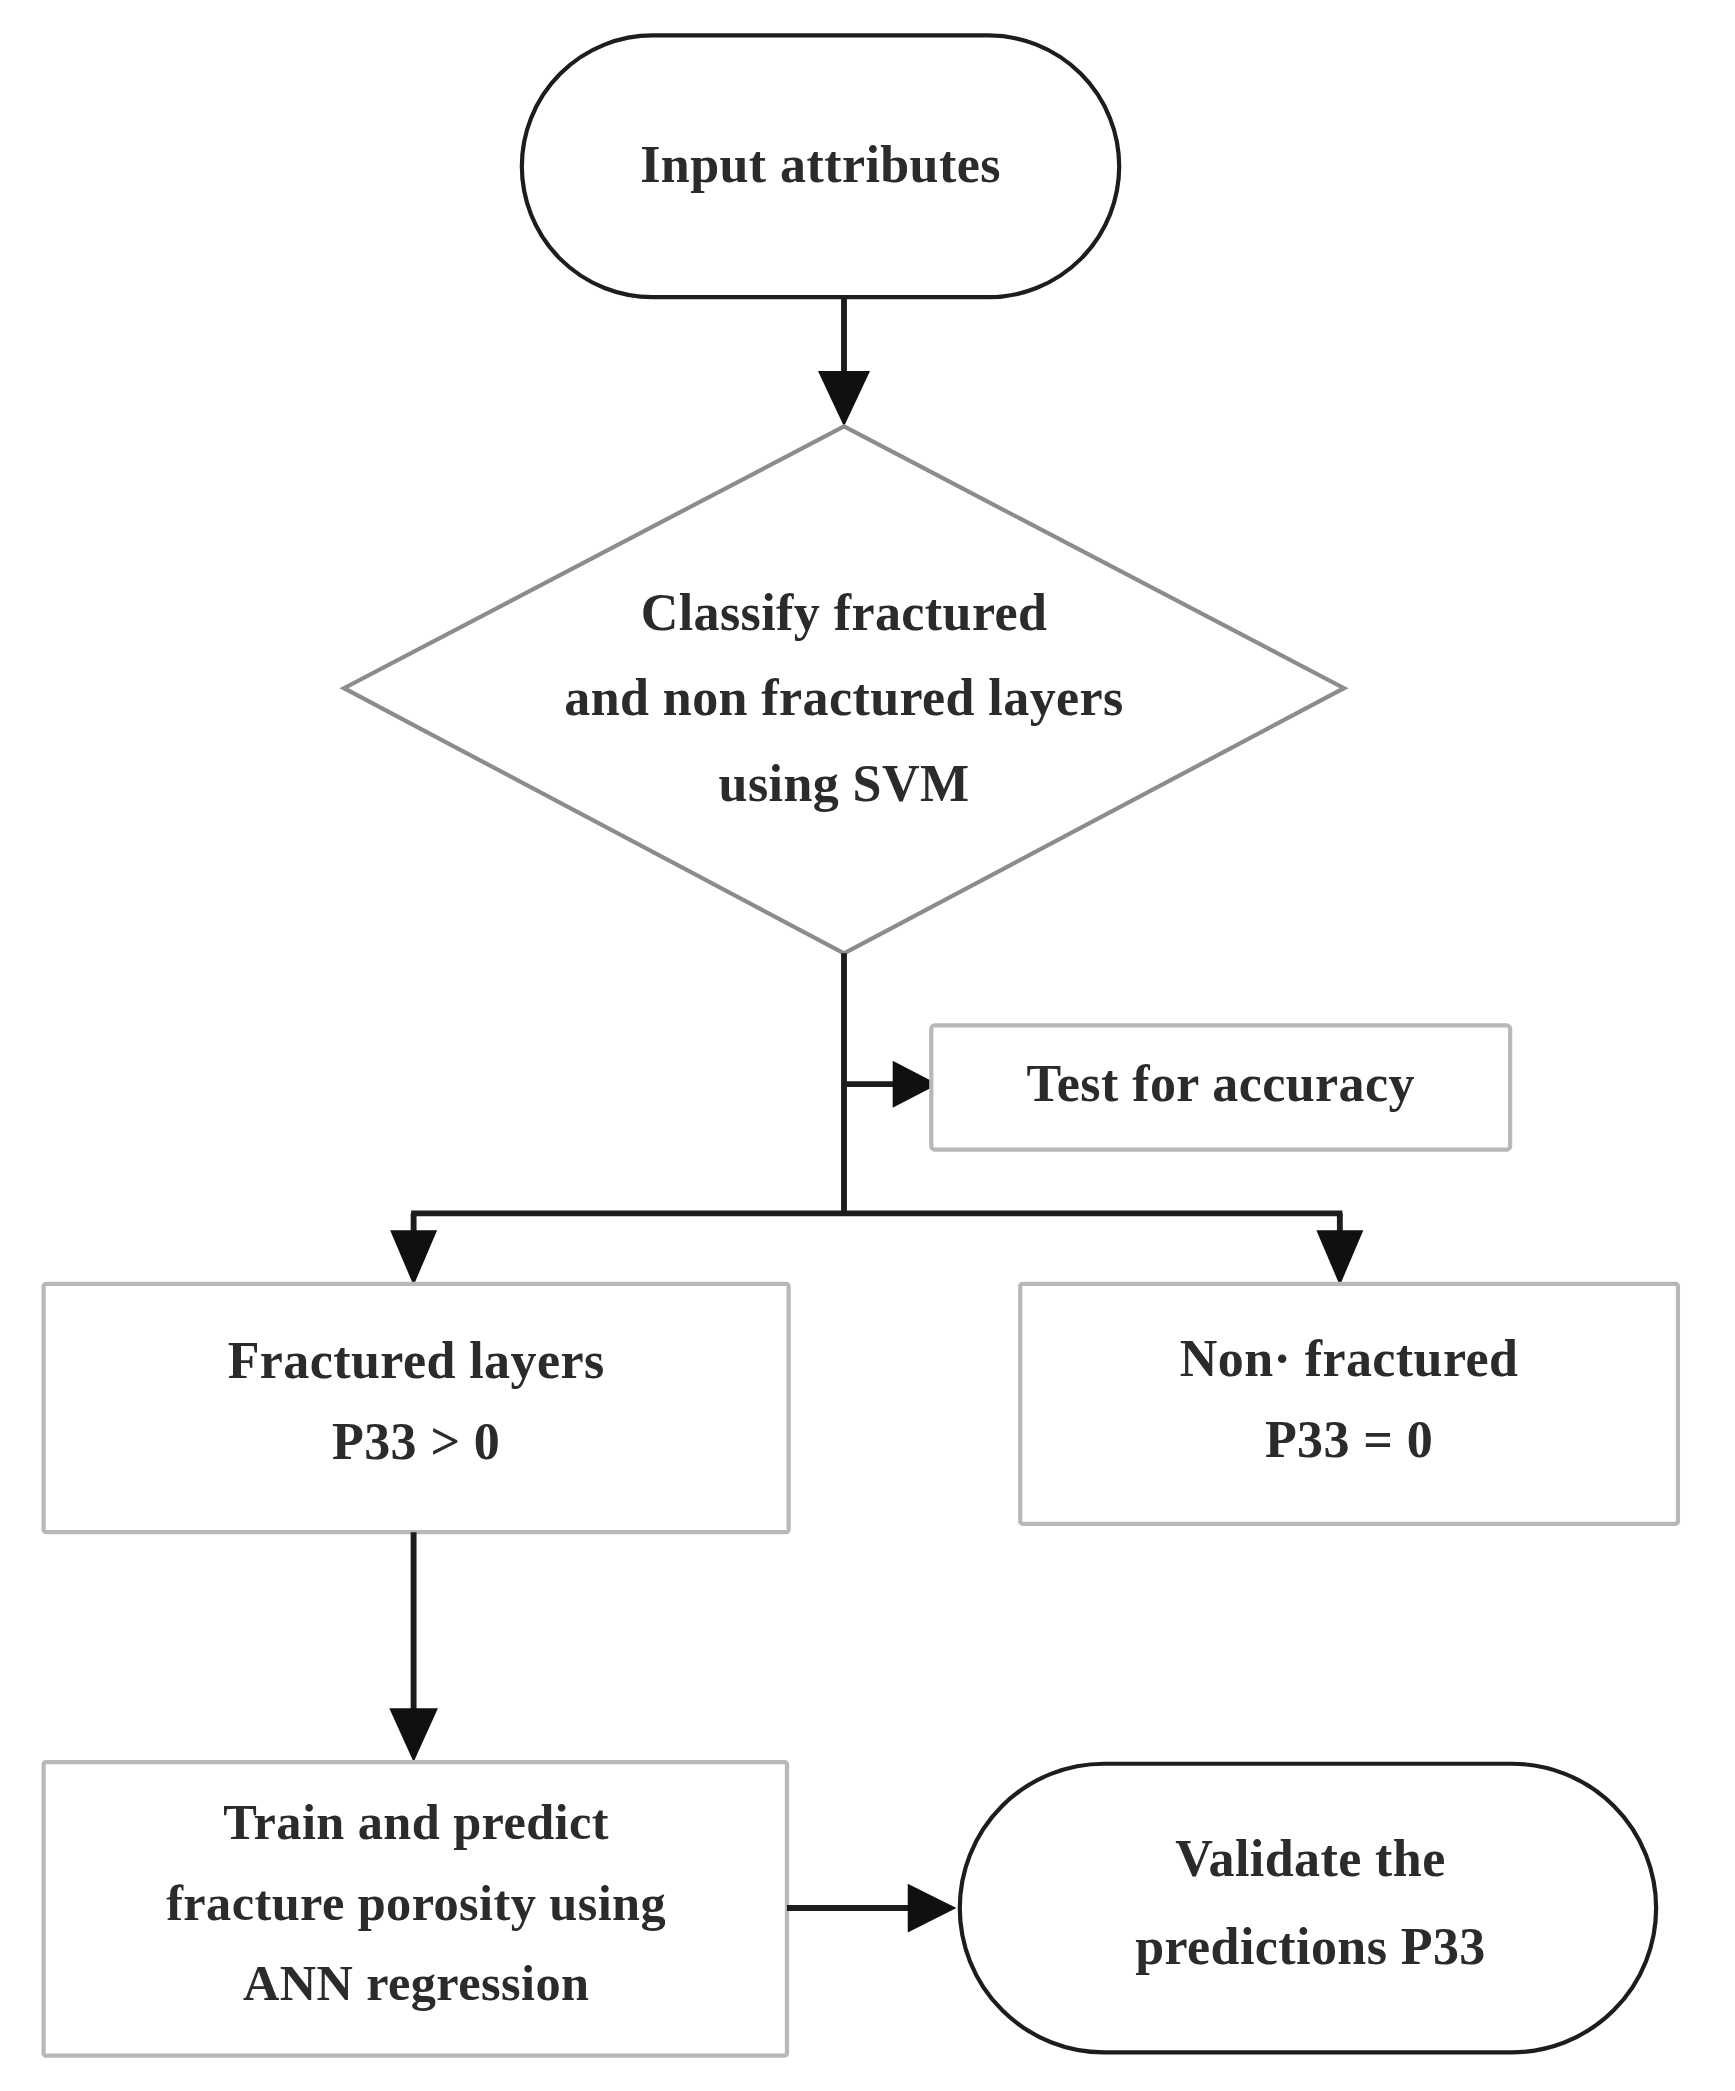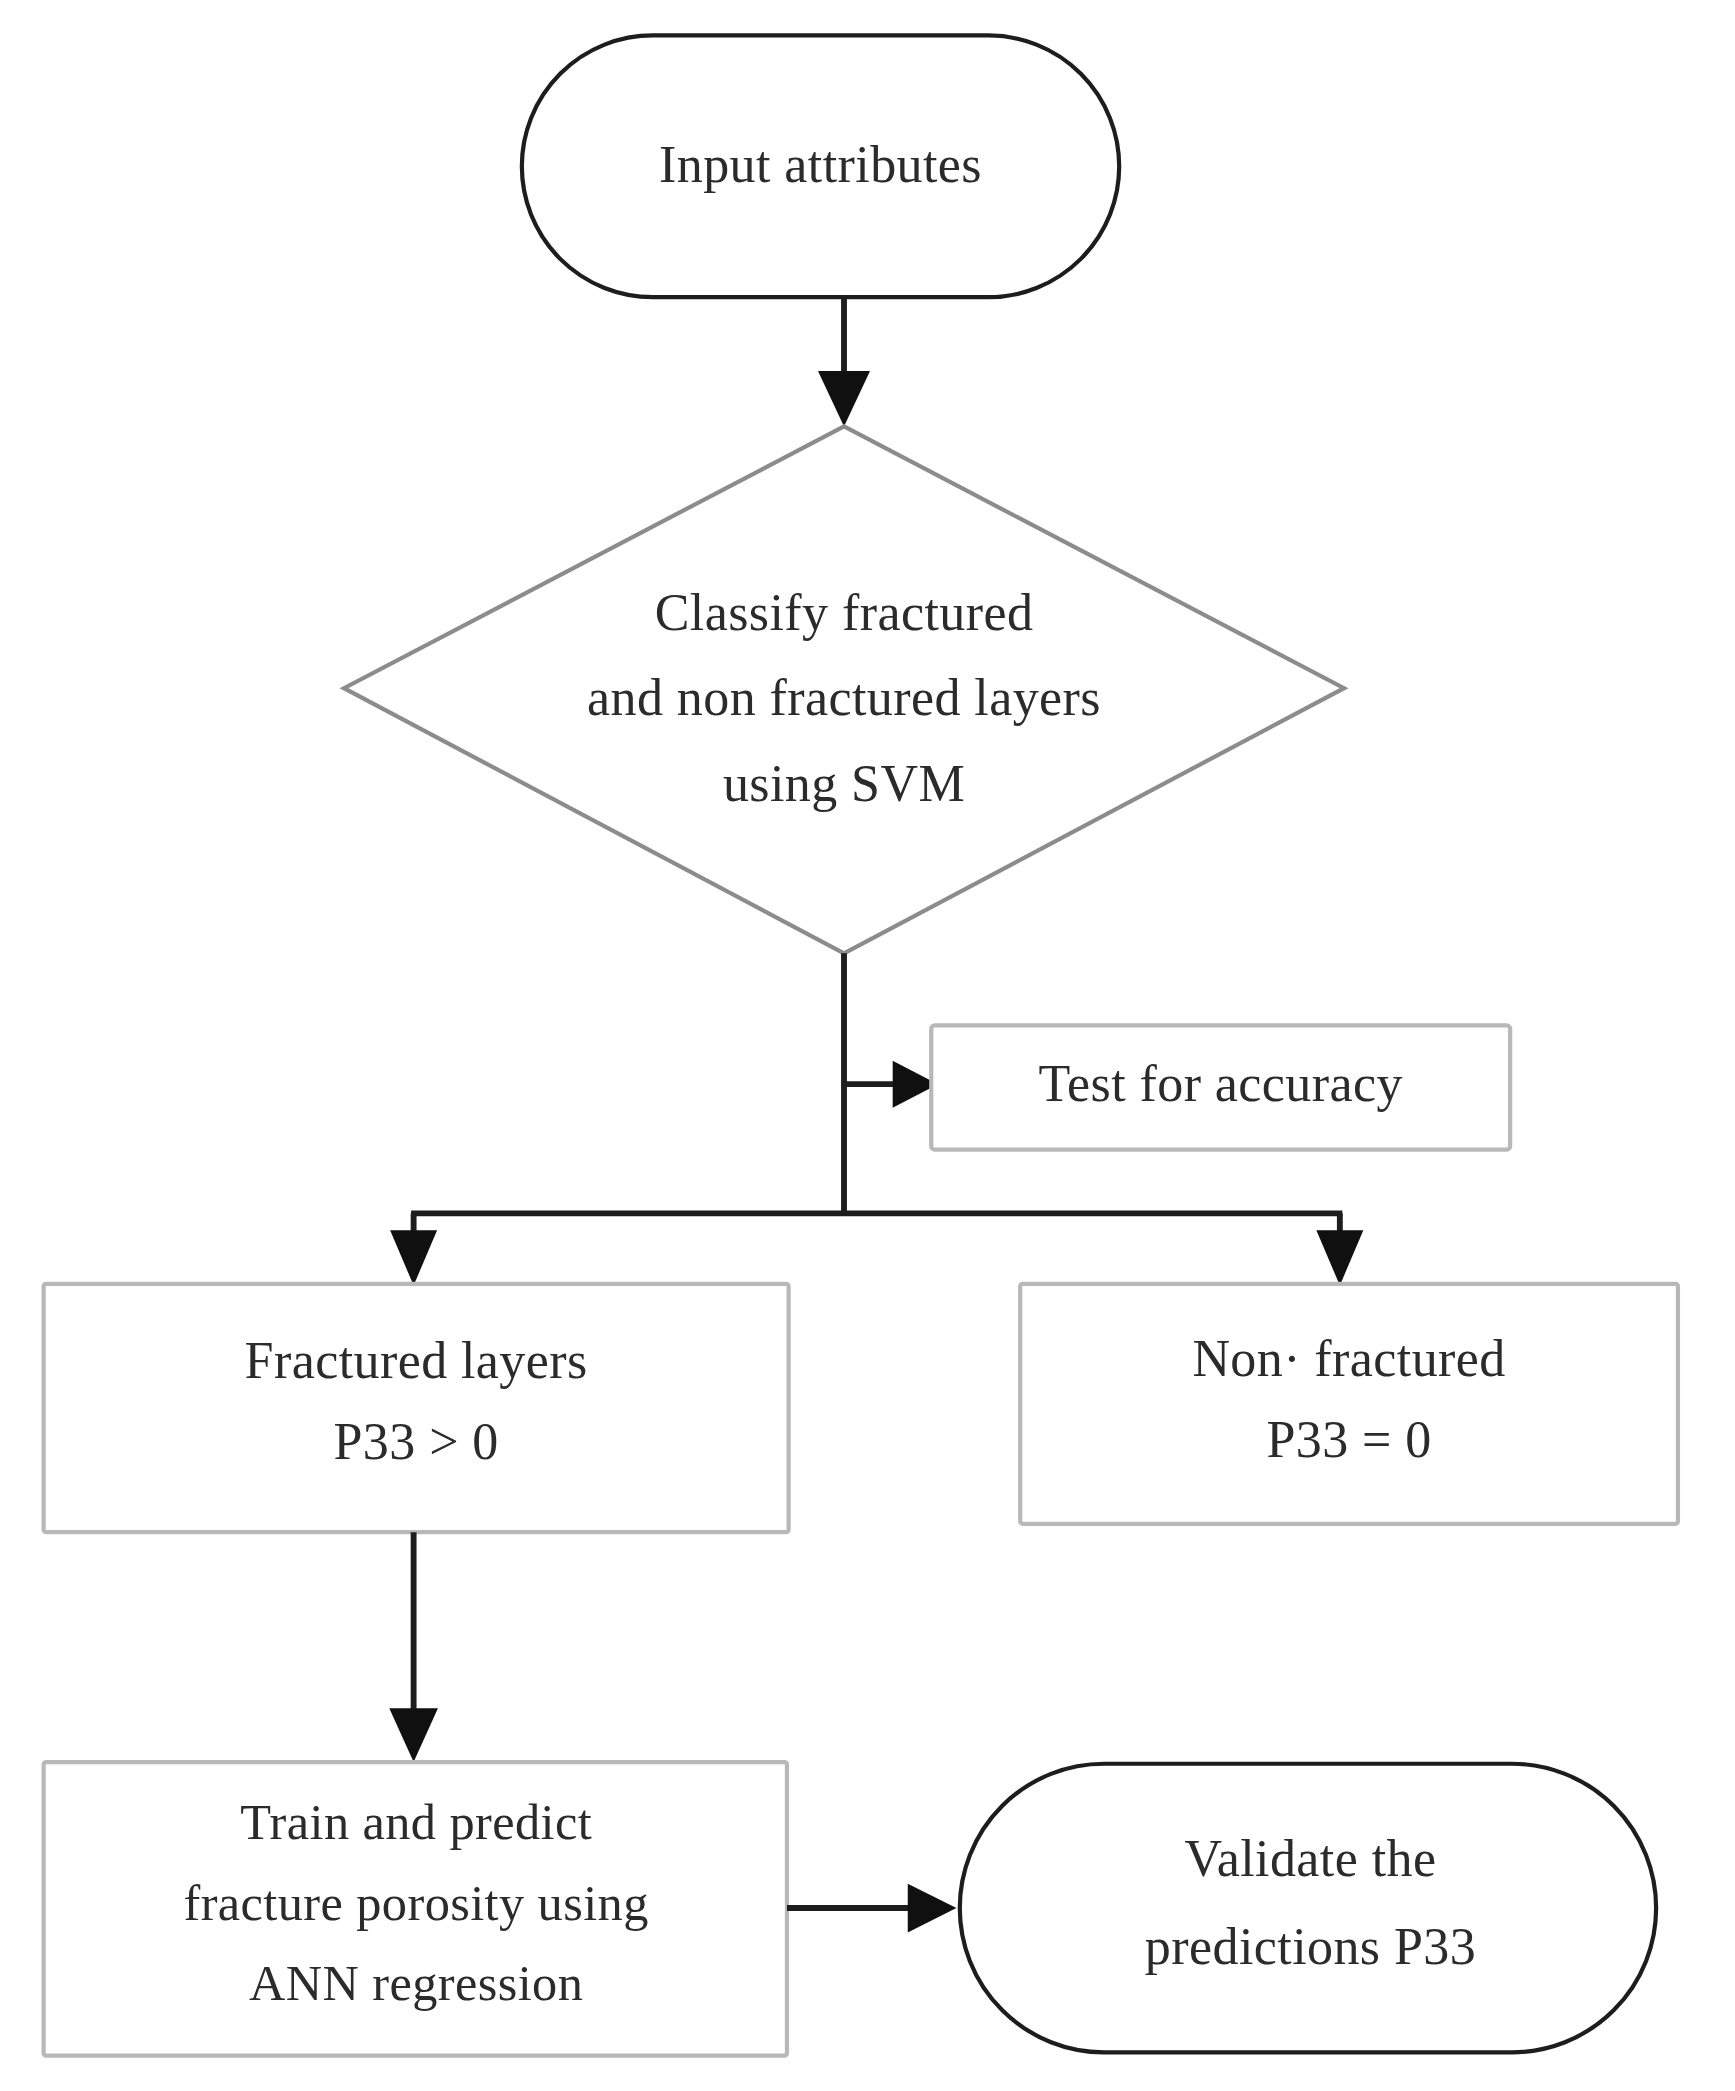--- a/index.html
+++ b/index.html
@@ -11,20 +11,21 @@
     width: 1735px;
     height: 2092px;
     font-family: "Liberation Serif", "DejaVu Serif", serif;
     overflow: hidden;
   }
   #flowchart-root {
     position: relative;
     width: 1735px;
     height: 2092px;
     background: #ffffff;
+    font-weight: bold;
   }
   svg#flow-svg {
     position: absolute;
     left: 0;
     top: 0;
     width: 1735px;
     height: 2092px;
     display: block;
   }
   .node-shape {

